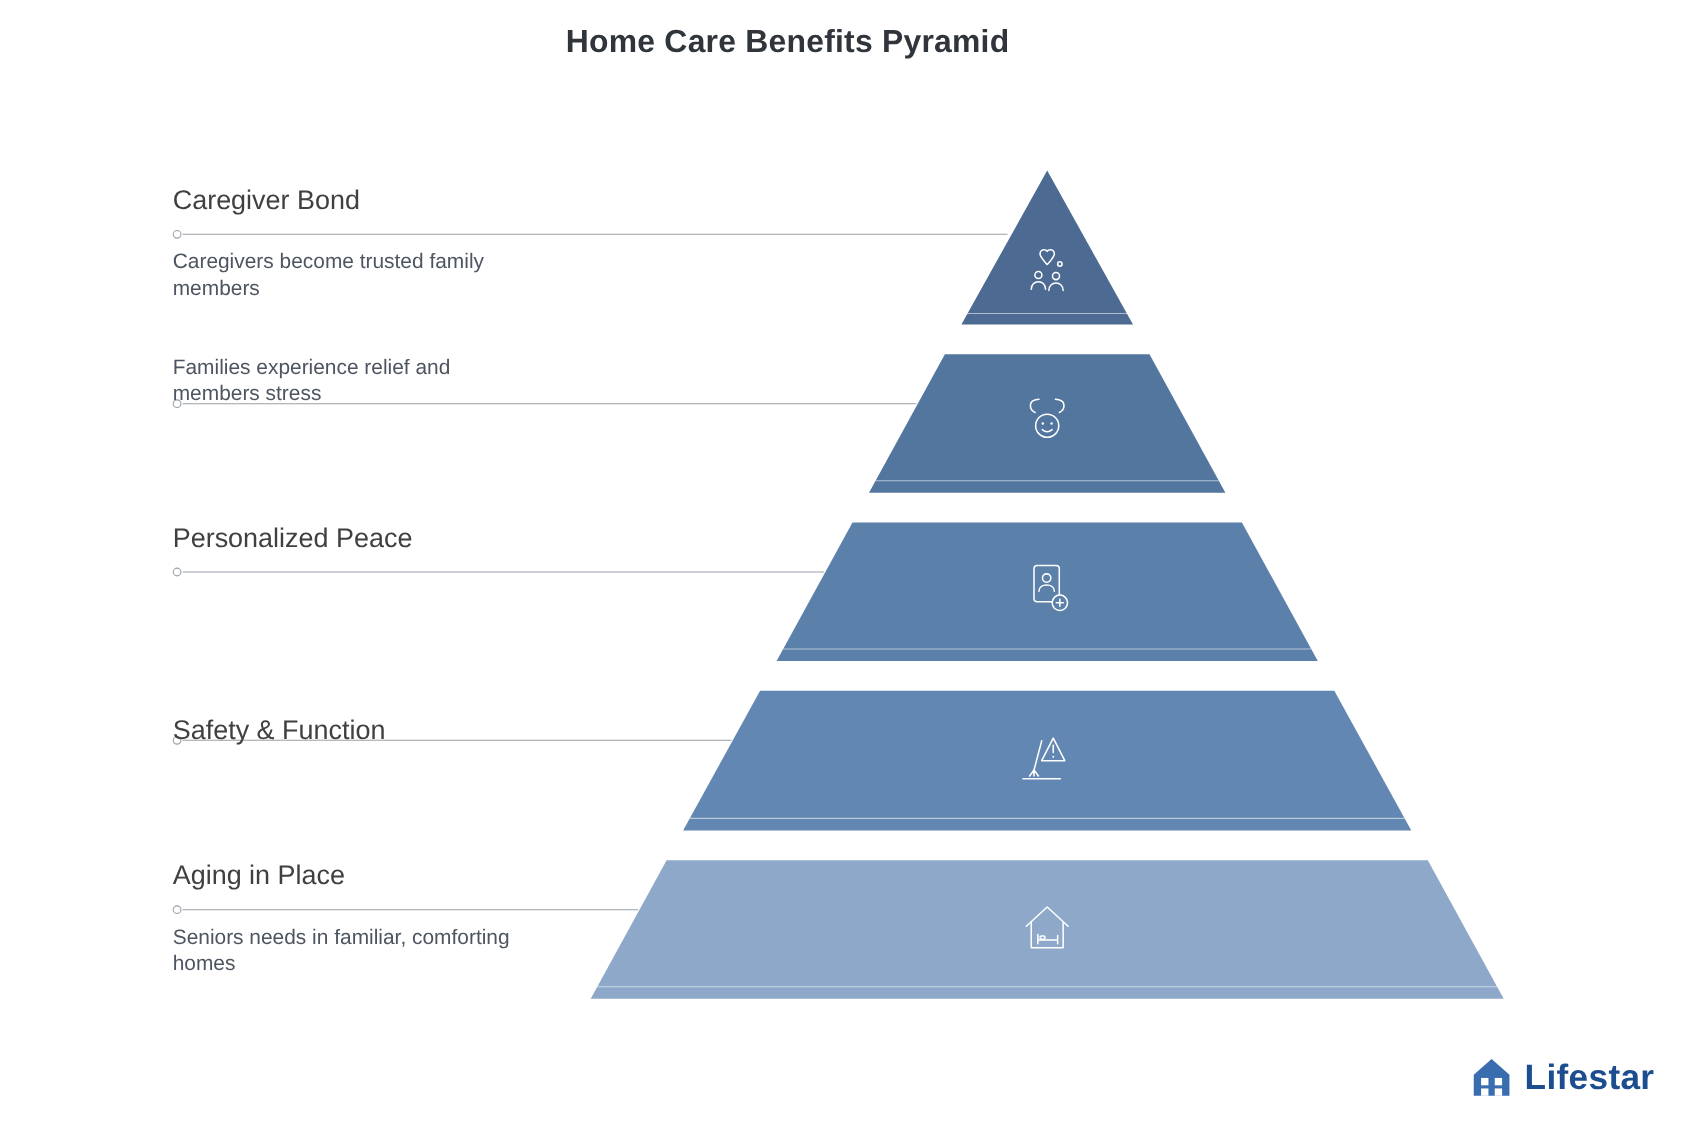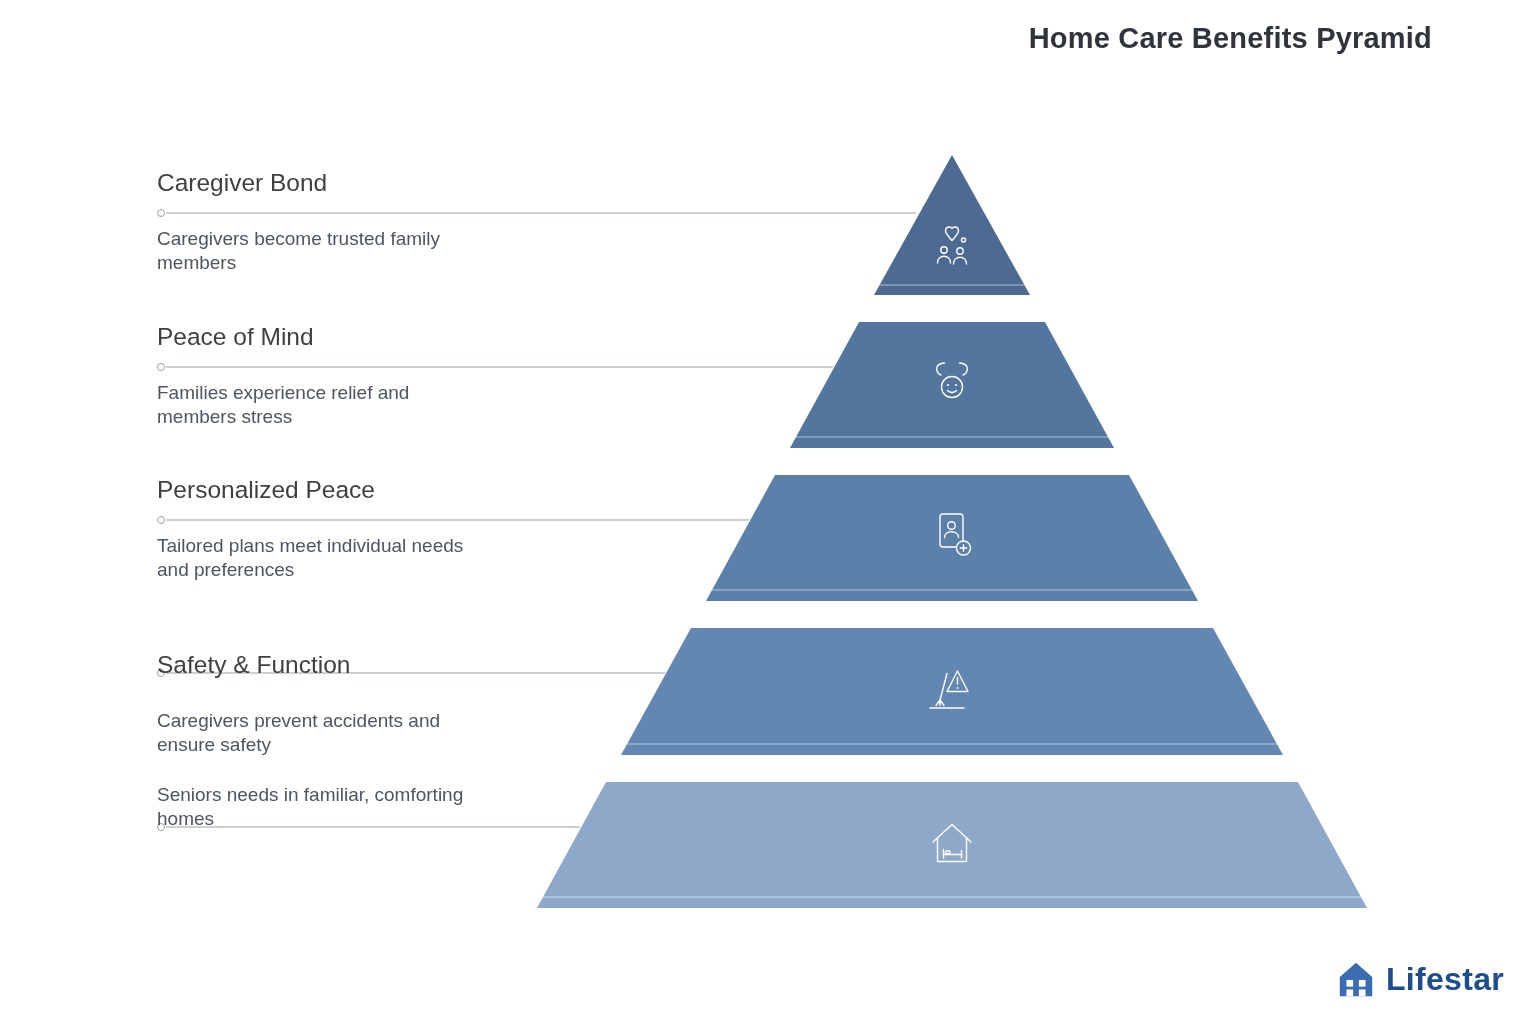--- a/index.html
+++ b/index.html
@@ -6,21 +6,21 @@
   body {
     width: 1536px; height: 1024px;
     background: #ffffff;
     font-family: "Liberation Sans", sans-serif;
     position: relative;
     overflow: hidden;
   }
   .page-title {
     position: absolute;
     top: 22px; left: 0; width: 1432px;
-    text-align: right;
+    text-align: center;
     font-size: 29px;
     font-weight: bold;
     color: #30353c;
     letter-spacing: 0.2px;
   }
   .diagram-svg {
     position: absolute;
     top: 0; left: 0;
     width: 1536px; height: 1024px;
   }
@@ -133,35 +133,33 @@
     <rect x="945.5" y="851" width="4.5" height="2.8" rx="1.2"></rect>
   </g>
 </svg>
 
 <div class="label-block" style="top:169px">
   <div class="level-title">Caregiver Bond</div>
   <div class="level-desc">Caregivers become trusted family members</div>
 </div>
 
 <div class="label-block" style="top:323px">
-  <div class="level-title">Peace of Mind</div>
   <div class="level-desc">Families experience relief and members stress</div>
 </div>
 
 <div class="label-block" style="top:476px">
   <div class="level-title">Personalized Peace</div>
-  <div class="level-desc">Tailored plans meet individual needs and preferences</div>
 </div>
 
 <div class="label-block" style="top:651px">
   <div class="level-title">Safety &amp; Function</div>
-  <div class="level-desc">Caregivers prevent accidents and ensure safety</div>
 </div>
 
 <div class="label-block" style="top:783px">
+  <div class="level-title">Aging in Place</div>
   <div class="level-desc">Seniors needs in familiar, comforting homes</div>
 </div>
 
 <div class="logo">
   <svg width="42" height="42" viewBox="0 0 44 44">
     <path d="M5 20 L22 5 L39 20 L39 40 L5 40 Z" fill="#3a6cb0"></path>
     <rect x="12" y="23" width="7" height="7" fill="#ffffff"></rect>
     <rect x="25" y="23" width="7" height="7" fill="#ffffff"></rect>
     <rect x="12" y="33" width="7" height="7" fill="#ffffff"></rect>
     <rect x="25" y="33" width="7" height="7" fill="#ffffff"></rect>

